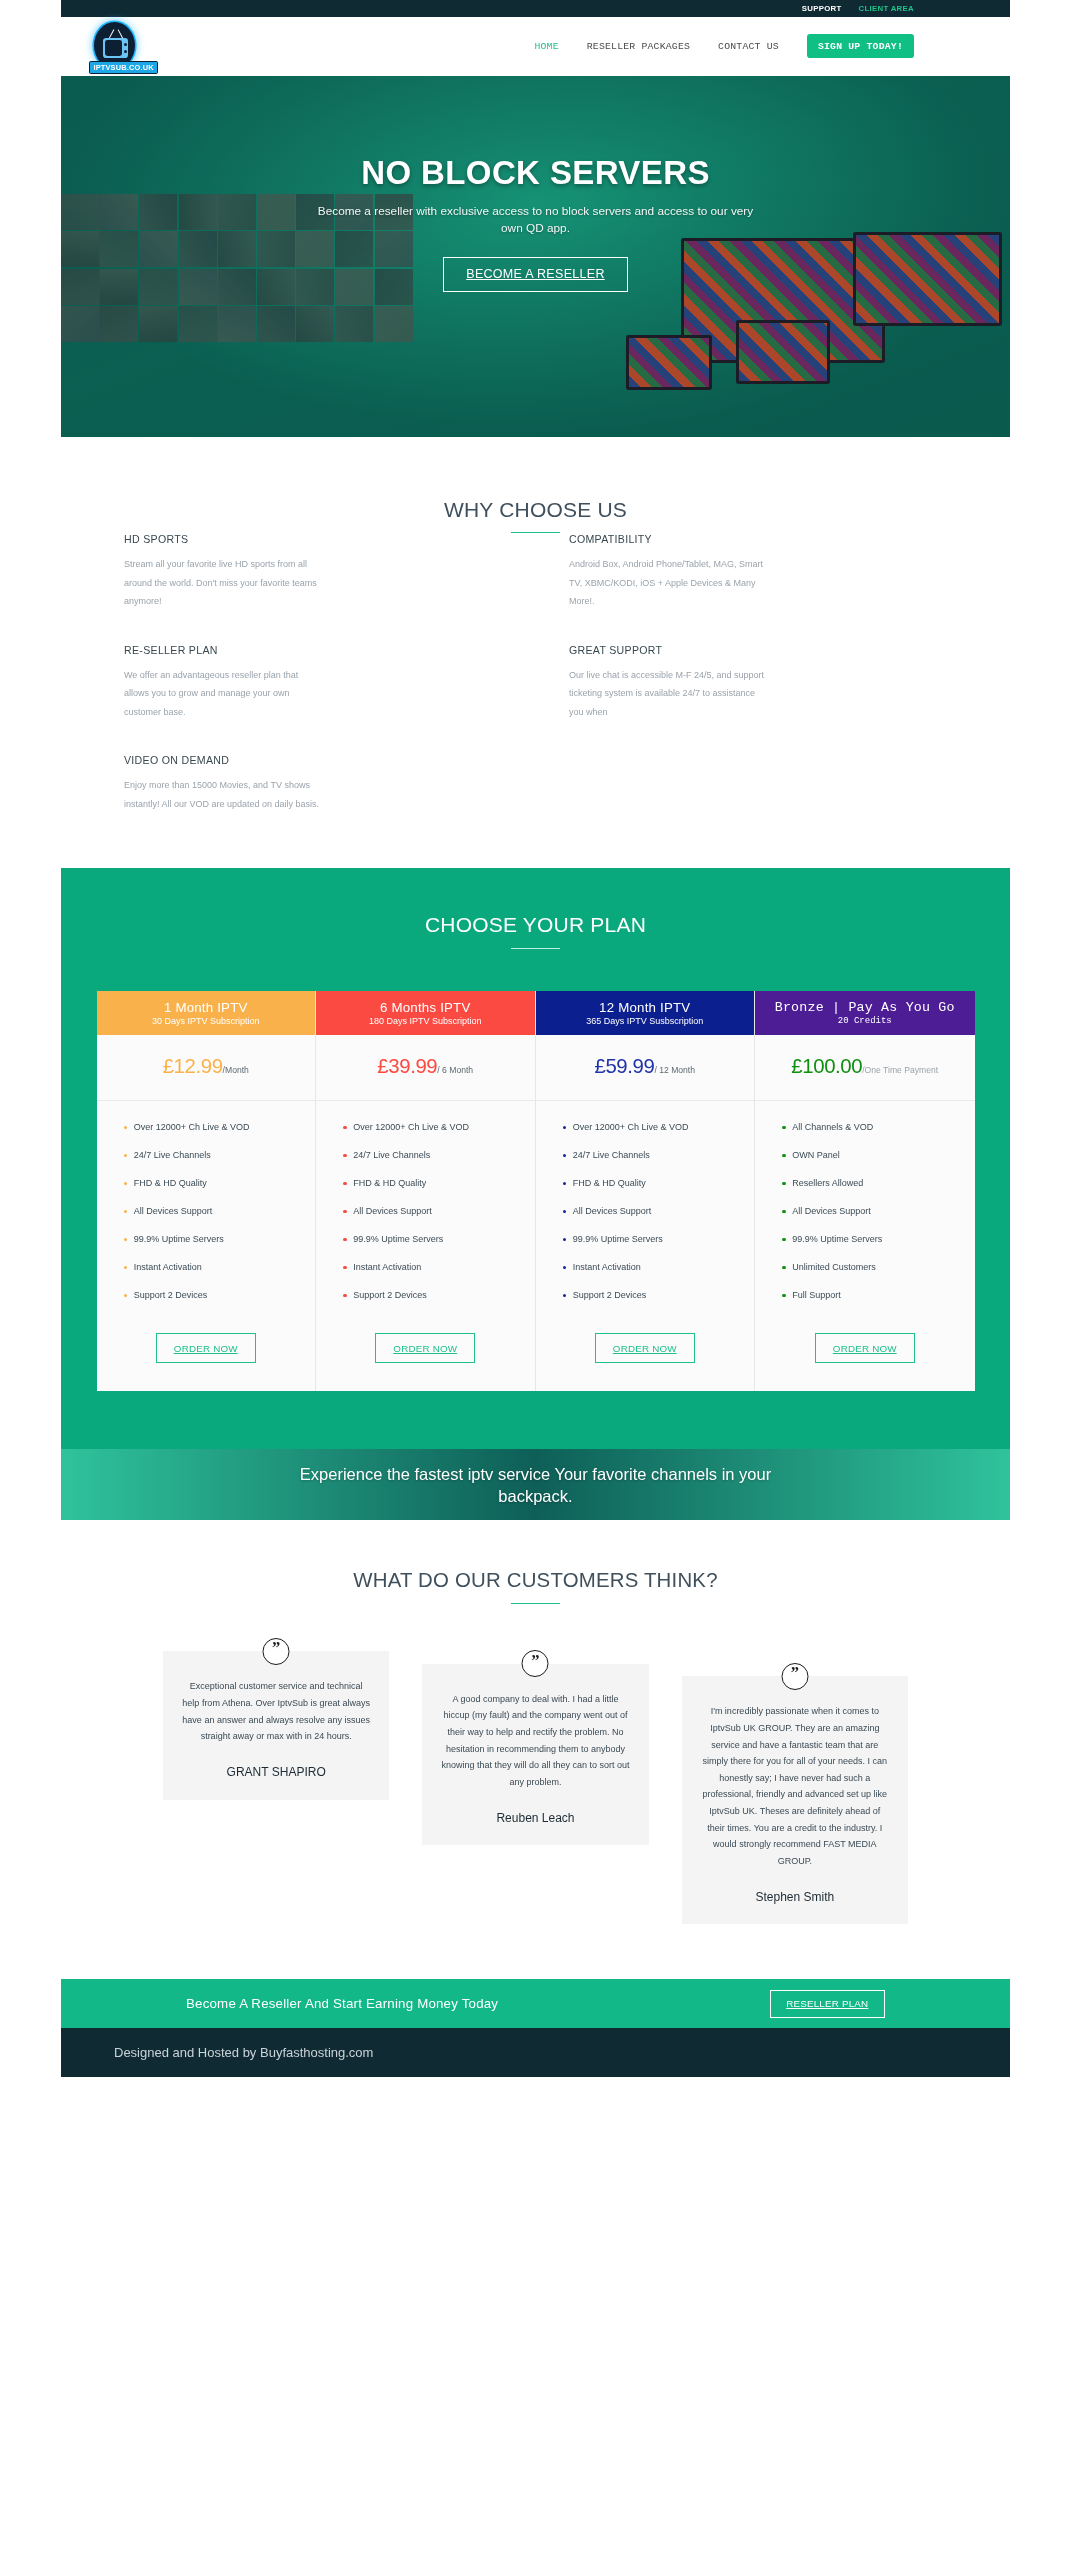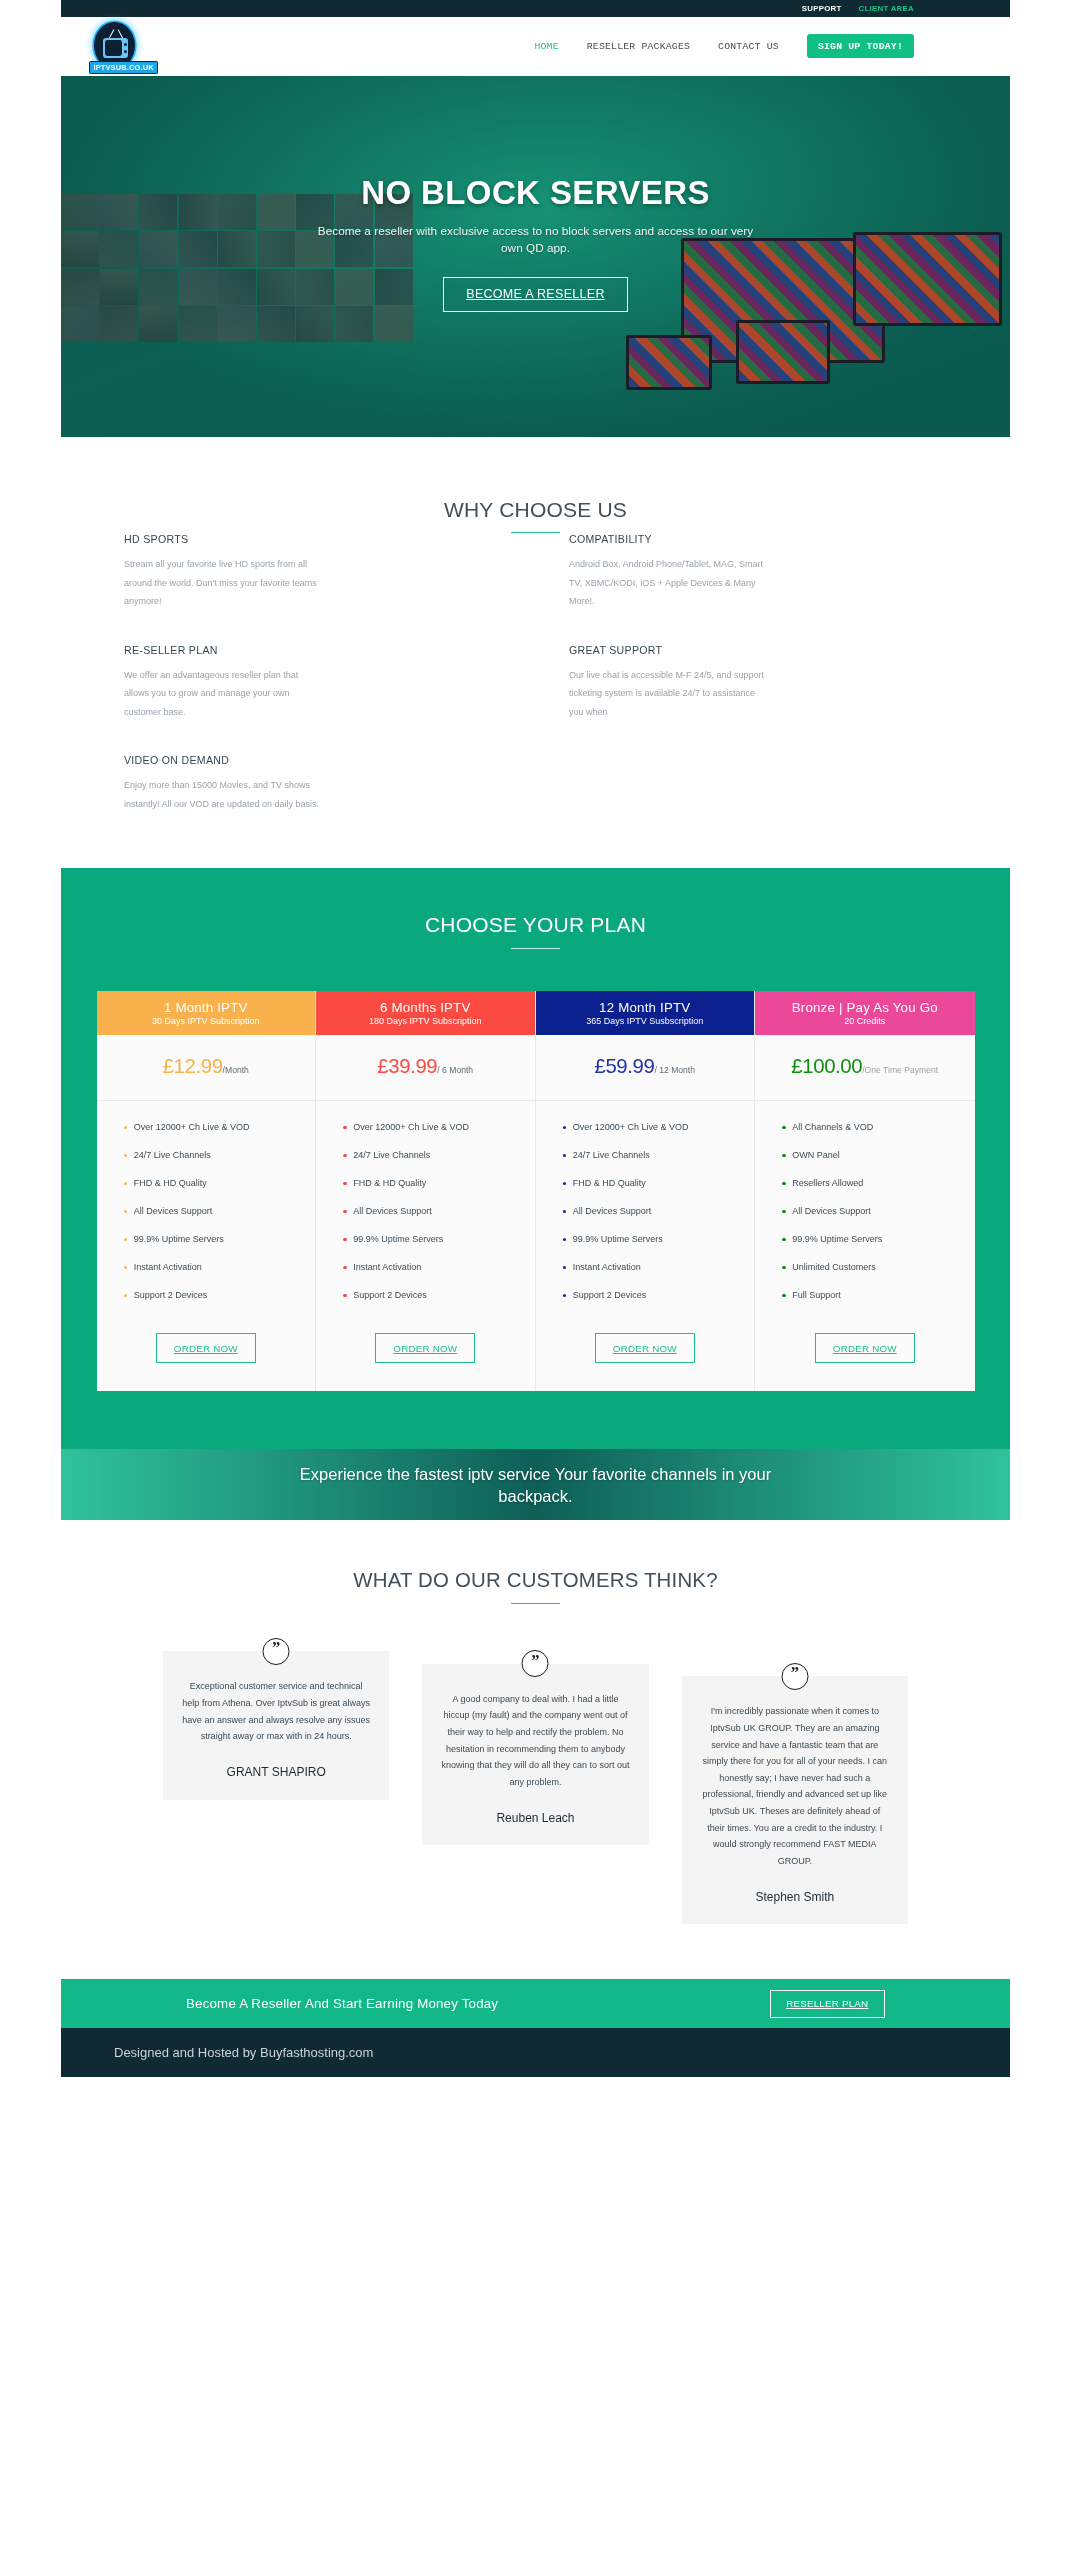--- a/index.html
+++ b/index.html
@@ -83,21 +83,20 @@
       radial-gradient(ellipse at 50% 35%, rgba(28,150,120,.55) 0%, rgba(10,90,78,.9) 70%),
       linear-gradient(160deg, #0c6b5c 0%, #0e8f72 45%, #0a5b4e 100%);
   }
   .hero-tiles { position: absolute; inset: 0; }
   .tile { position: absolute; filter: saturate(.55) brightness(.7); opacity: .75; }
   .hero-inner {
     position: relative;
     z-index: 5;
     text-align: center;
     padding-top: 78px;
-    margin-top: 20px;
   }
   .hero h1 {
     font-size: 33px; color: #fff; font-weight: bold; letter-spacing: 0.4px;
     text-shadow: 0 1.6px 4.7px rgba(0,0,0,.35);
   }
   .hero p {
     margin: 11px auto 0; width: 439px; color: #f2f8f6; font-size: 11.8px; line-height: 1.5;
     text-shadow: 0 0.8px 2.4px rgba(0,0,0,.3);
   }
   .hero-btn {
@@ -165,21 +164,21 @@
   }
   .plan-foot { padding: 7.8px 0 28px; text-align: center; }
   .order-btn {
     display: inline-block; border: 0.8px solid #1fc08a; color: #1fc08a; background: transparent;
     padding: 8.6px 17px; font-size: 9.8px; letter-spacing: 0.2px;
   }
 
   .p1 .plan-head { background: #f9b24b; } .p1 .amt { color: #f9b24b; } .p1 .plan-list li::before { background: #f9b24b; }
   .p2 .plan-head { background: #fb4a42; } .p2 .amt { color: #fb4a42; } .p2 .plan-list li::before { background: #fb4a42; }
   .p3 .plan-head { background: #0b1f8f; } .p3 .amt { color: #2232a8; } .p3 .plan-list li::before { background: #14249b; }
-  .p4 .plan-head { background: #ec4899; } .p4 .amt { color: #0e8f0e; } .p4 .plan-list li::before { background: #0e8f0e; }
+  .p4 .plan-head { background: #4c1d95; font-family: Liberation Mono, monospace; } .p4 .amt { color: #0e8f0e; } .p4 .plan-list li::before { background: #0e8f0e; }
   .p4 .plan-price .per { color: #9aa3ab; }
 
   
   .stripe {
     height: 71px;
     background: linear-gradient(90deg, #2fc39c 0%, #0e5f57 50%, #2fc39c 100%);
     display: flex; align-items: center; justify-content: center;
   }
   .stripe h2 {
     color: #fff; font-size: 16.5px; font-weight: normal; text-align: center; line-height: 1.35;

